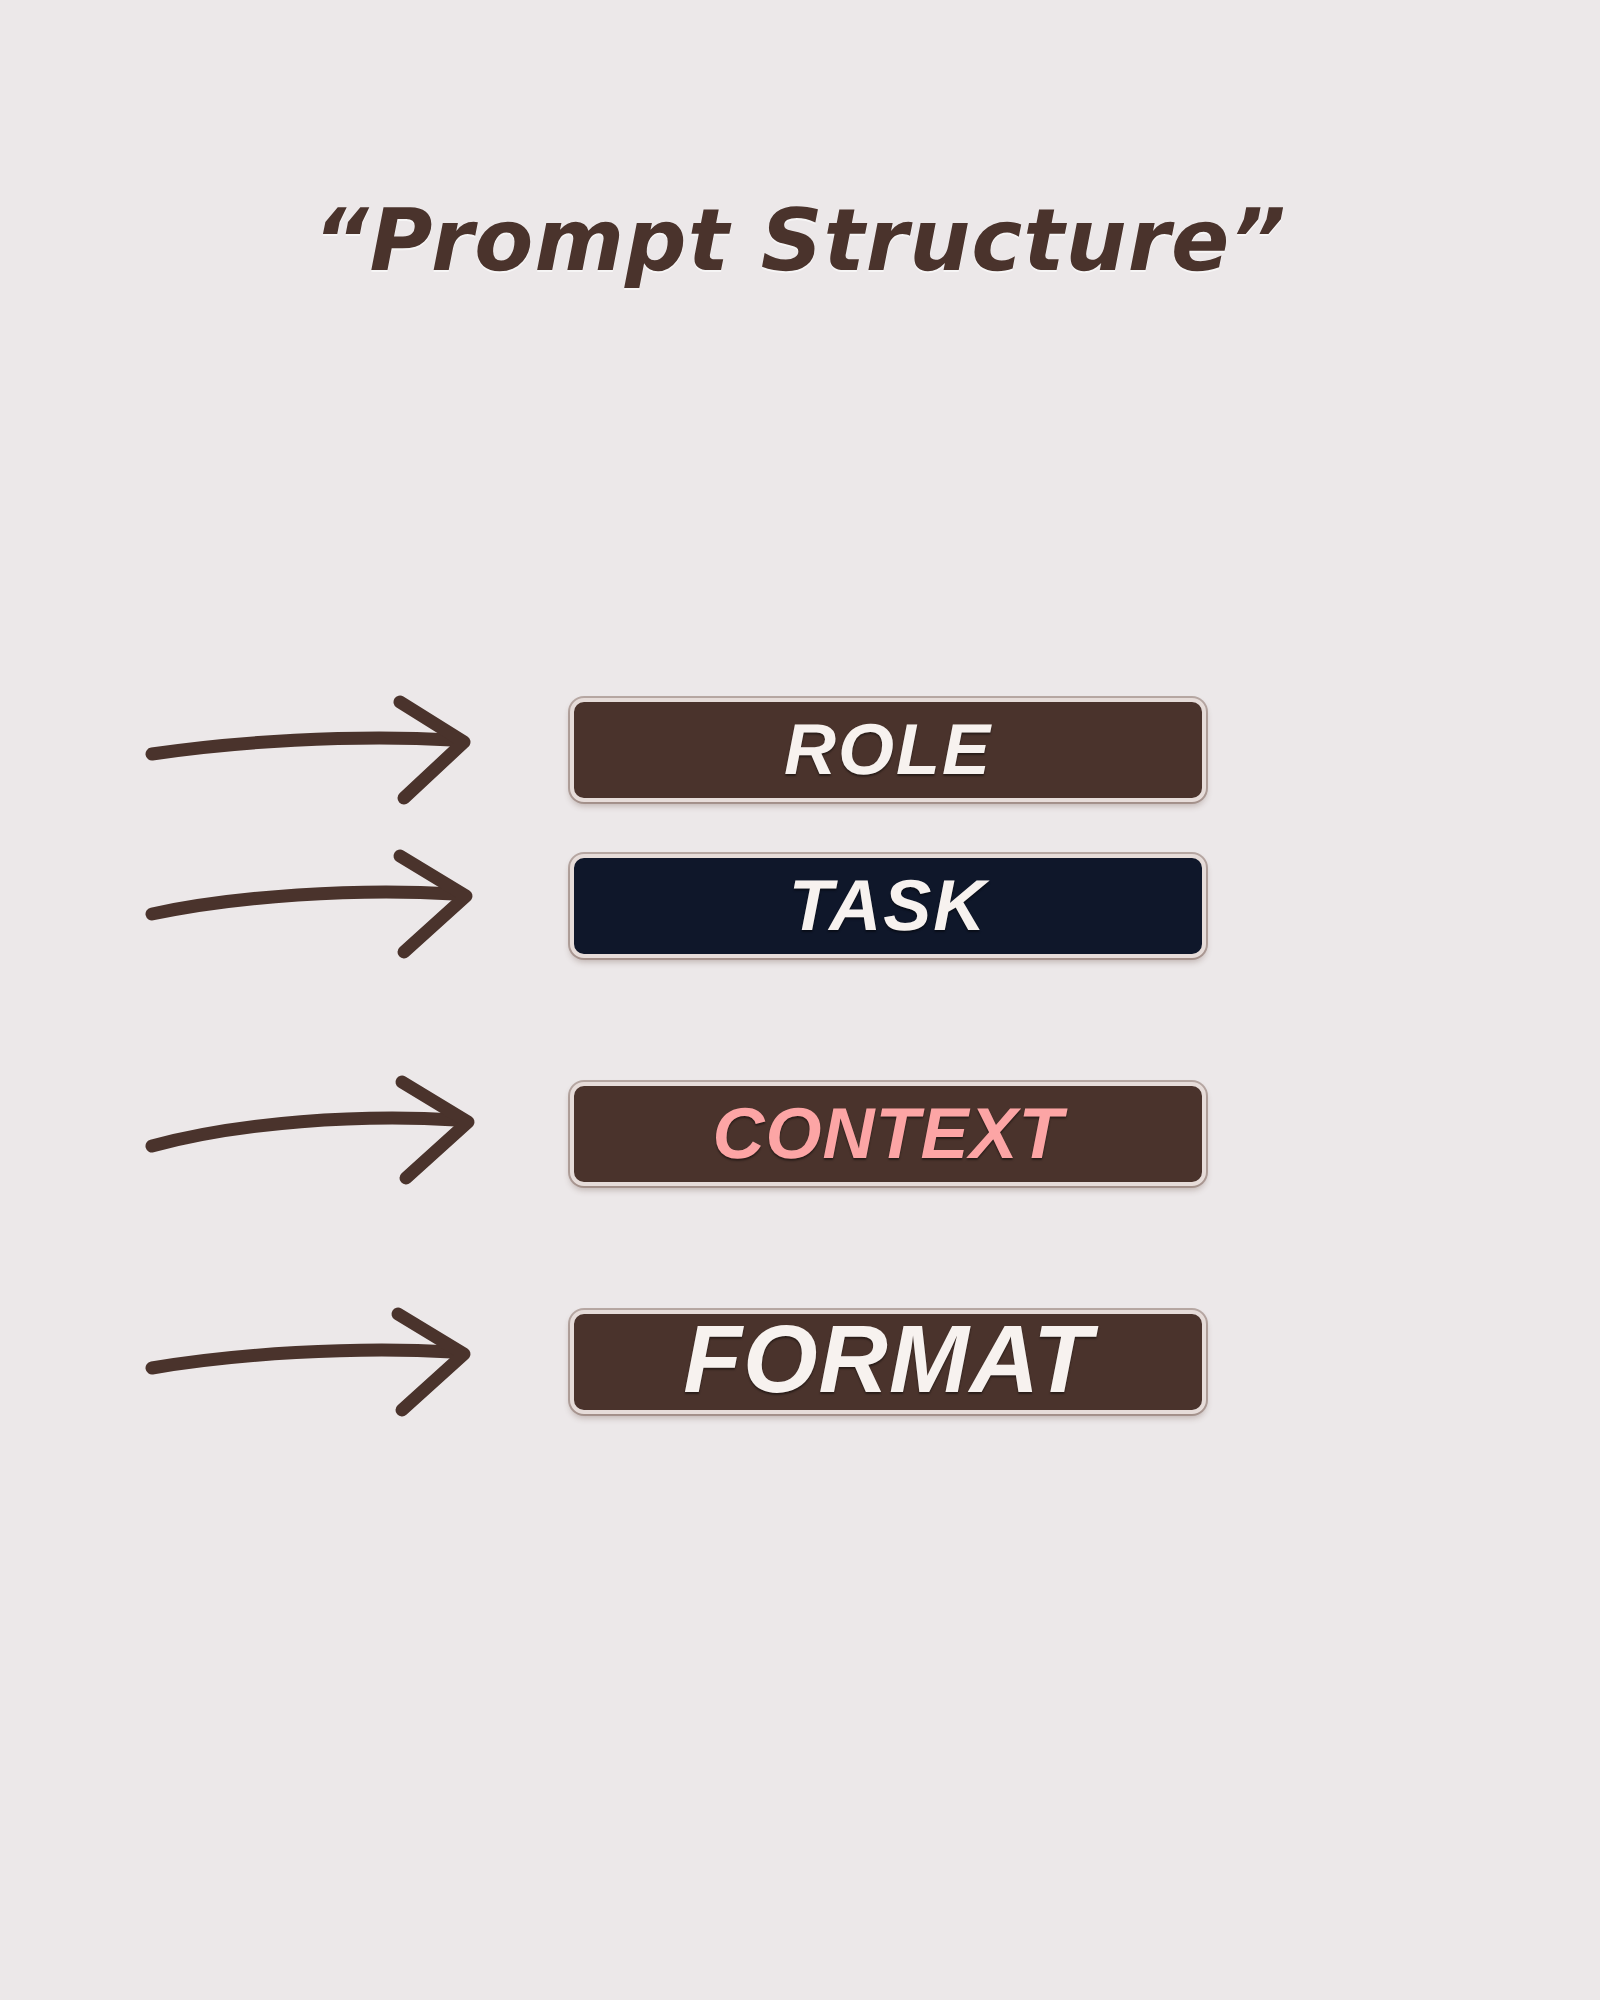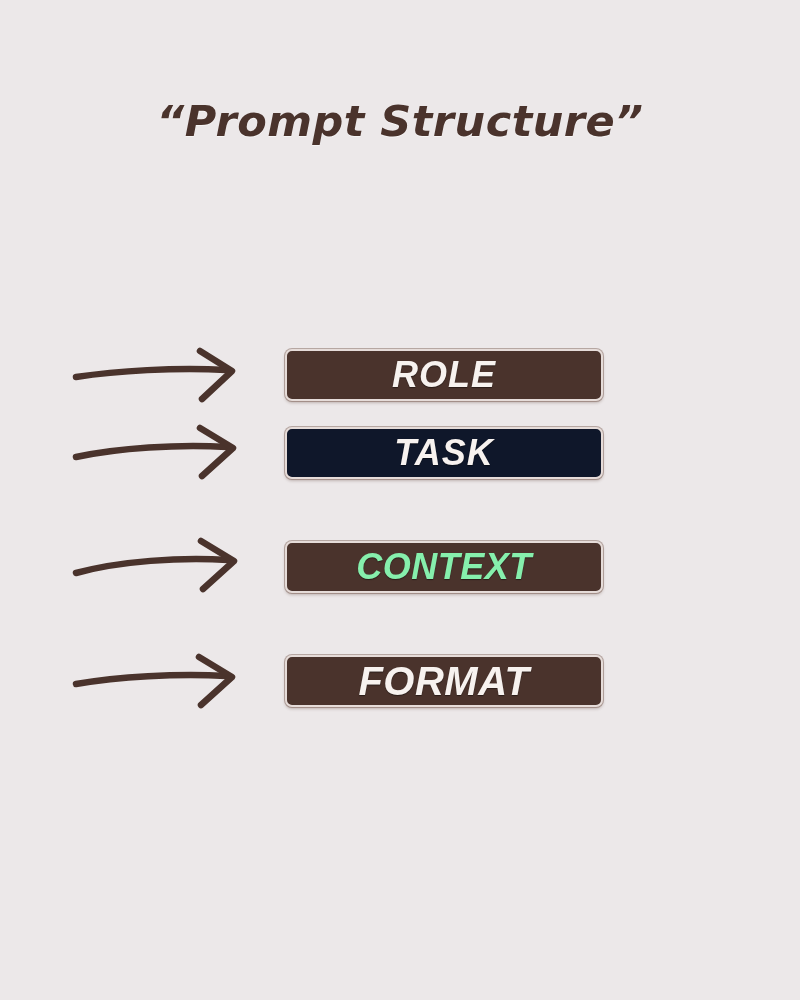--- a/index.html
+++ b/index.html
@@ -96,21 +96,21 @@
     line-height: 1;
     white-space: nowrap;
     text-shadow: 0 1px 1px rgba(0,0,0,0.45);
     user-select: none;
   }
 
   
   .sz-role        { font-size: 36px; letter-spacing: 1px; }
   .sz-task        { font-size: 36px; letter-spacing: 1px; }
   .sz-context     { font-size: 36px; letter-spacing: 0.5px; }
-  .sz-format      { font-size: 40px; letter-spacing: 0.5px; }
+  .sz-format      { font-size: 48px; letter-spacing: 0.5px; }
   .sz-constraints { font-size: 36px; letter-spacing: 0px; transform: scaleX(0.99); }
 </style>
 </head>
 <body style="background: rgb(236, 232, 233);">
 
 <div id="diagram">
 
   <div class="title" style="color: rgb(74, 51, 44);">“Prompt Structure”</div>
 
   <div class="row" style="top:313px;margin-top:36px;">
@@ -138,21 +138,21 @@
   </div>
 
   <div class="row" style="top:541px;">
     <div class="arrow">
       <svg viewBox="0 0 190 78" xmlns="http://www.w3.org/2000/svg">
         <path d="M10,44 C54,32 114,28 162,31" stroke="#4A332C"></path>
         <path d="M135,12 L168,32 L137,60" stroke="#4A332C"></path>
       </svg>
     </div>
     <div class="label-box" style="background: rgb(74, 51, 44); border-color: rgb(230, 220, 217);">
-      <span class="label-text sz-context" style="color: #86efac;">CONTEXT</span>
+      <span class="label-text sz-context" style="color: #fca5a5;">CONTEXT</span>
     </div>
   </div>
 
   <div class="row" style="top:655px;">
     <div class="arrow">
       <svg viewBox="0 0 190 78" xmlns="http://www.w3.org/2000/svg">
         <path d="M10,41 C51,34 111,30 160,33" stroke="#4A332C"></path>
         <path d="M133,14 L166,34 L135,62" stroke="#4A332C"></path>
       </svg>
     </div>

